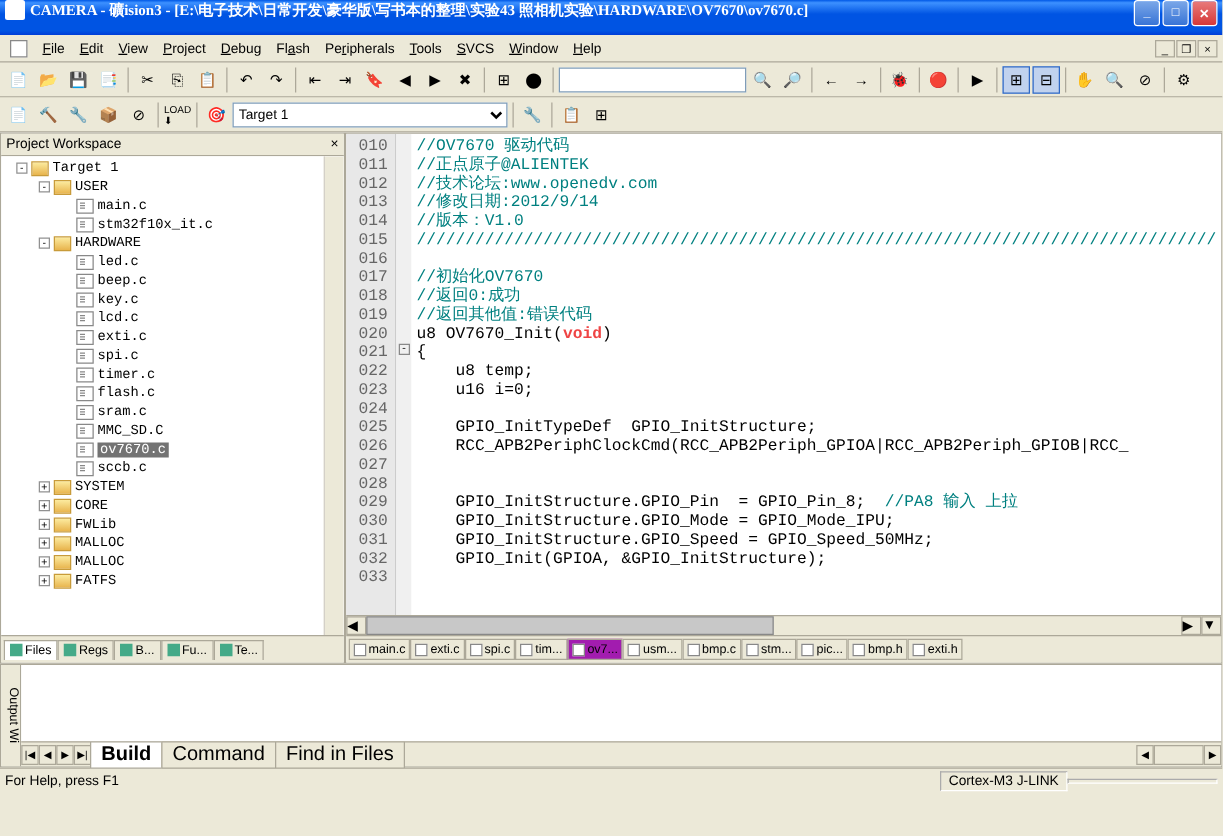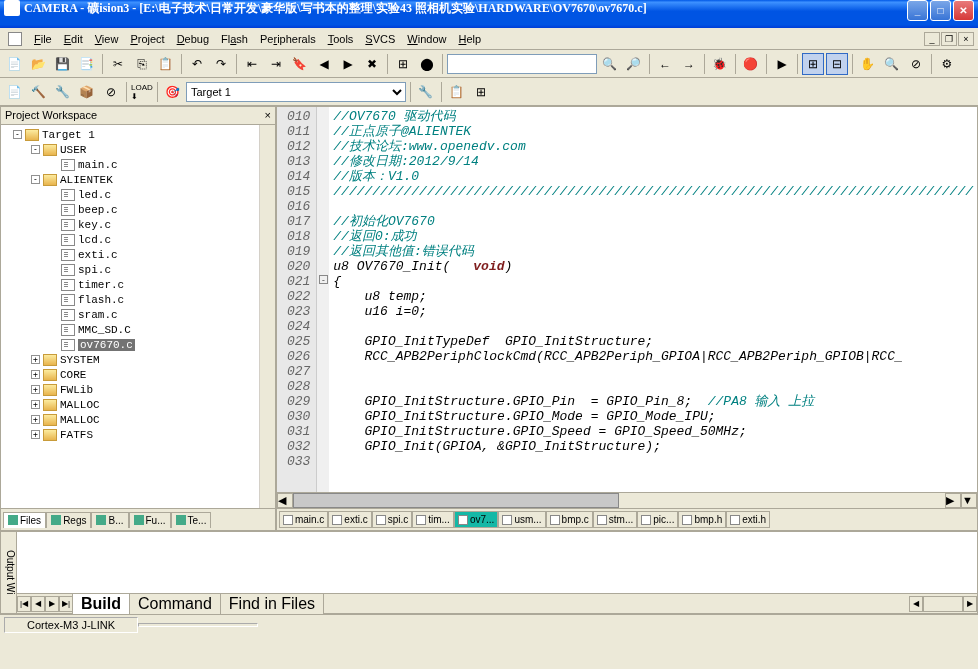--- a/index.html
+++ b/index.html
@@ -32,47 +32,47 @@
 .tree-icon { width: 14px; height: 12px; margin-right: 3px; display: inline-block; }
 .folder-icon { background: linear-gradient(#fceb9f, #e8b44d); border: 1px solid #c89b3a; }
 .file-icon { background: #fff; border: 1px solid #888; position: relative; }
 .file-icon::after { content: ""; position: absolute; left: 2px; top: 2px; width: 4px; height: 1px; background: #888; box-shadow: 0 2px #888, 0 4px #888; }
 .tree-indent { display: inline-block; }
 .tree-vscroll { position: absolute; right: 0; top: 0; bottom: 0; width: 16px; background: #ece9d8; border-left: 1px solid #d4d0c8; }
 .ws-tabs { height: 22px; background: #ece9d8; border-top: 1px solid #aca899; display: flex; align-items: center; padding: 0 2px; gap: 0; overflow: hidden; }
 .ws-tab { padding: 2px 4px; border: 1px solid #aca899; border-bottom: none; background: #ece9d8; font-size: 10px; white-space: nowrap; display: flex; align-items: center; gap: 2px; }
 .ws-tab.active { background: #fff; }
 .editor-area { flex: 1; display: flex; flex-direction: column; border: 1px solid #aca899; background: #fff; }
-.code-view { flex: 1; display: flex; overflow: hidden; font-family: "Courier New", monospace; font-size: 13px; font-style: italic; }
+.code-view { flex: 1; display: flex; overflow: hidden; font-family: "Courier New", monospace; font-size: 13px; }
 .line-nums { background: #e8e8e8; padding: 2px 6px 2px 10px; text-align: right; color: #666; border-right: 1px solid #ccc; user-select: none; }
 .line-nums div { height: 15px; line-height: 15px; }
 .code-lines { flex: 1; padding: 2px 4px; white-space: pre; overflow: hidden; }
 .code-lines div { height: 15px; line-height: 15px; }
 .c-comment { color: #008080; }
-.c-keyword { color: #7f1d1d; font-weight: bold; margin-left: 23px; }
+.c-keyword { color: #ef4444; font-weight: bold; }
 .fold-col { width: 12px; background: #f0f0f0; }
 .fold-mark { width: 9px; height: 9px; border: 1px solid #888; margin: 3px auto 0; font-size: 8px; text-align: center; line-height: 7px; }
 .editor-hscroll { height: 16px; background: #ece9d8; border-top: 1px solid #aca899; display: flex; }
 .hs-btn { width: 16px; border: 1px solid #aca899; background: #ece9d8; }
 .hs-track { flex: 1; position: relative; }
 .hs-thumb { position: absolute; height: 100%; background: #c8c8c8; border: 1px solid #888; }
 .editor-tabs { height: 22px; background: #ece9d8; border-top: 1px solid #aca899; display: flex; align-items: center; padding: 0 2px; gap: 0; overflow: hidden; }
 .ed-tab { padding: 2px 3px; border: 1px solid #aca899; background: #ece9d8; font-size: 10px; white-space: nowrap; display: flex; align-items: center; gap: 2px; }
-.ed-tab.active { background: #14b8a6; }
+.ed-tab.active { background: #a21caf; }
 .output-panel { height: 83px; border: 1px solid #aca899; background: #fff; display: flex; }
 .out-label { width: 16px; background: #ece9d8; writing-mode: vertical-rl; text-align: center; font-size: 10px; padding: 4px 0; border-right: 1px solid #aca899; }
 .out-body { flex: 1; display: flex; flex-direction: column; }
 .out-content { flex: 1; background: #fff; }
 .out-tabs { height: 20px; background: #ece9d8; border-top: 1px solid #aca899; display: flex; align-items: center; }
 .out-nav { display: flex; }
 .out-nav-btn { width: 14px; height: 16px; border: 1px solid #aca899; background: #ece9d8; font-size: 8px; display: flex; align-items: center; justify-content: center; }
 .out-tab { padding: 1px 8px; border: 1px solid #aca899; background: #ece9d8; font-size: 16px; margin-left: -1px; }
 .out-tab.active { background: #fff; font-weight: bold; }
 .statusbar { height: 20px; background: #ece9d8; border-top: 1px solid #aca899; display: flex; align-items: center; padding: 0 4px; font-size: 11px; }
-.status-cell { border: 1px inset #fff; padding: 1px 22px; }
+.status-cell { border: 1px inset #fff; padding: 1px 6px; }
 .status-left { flex: 1; }
 </style>
 </head>
 <body>
 
 <div class="titlebar">
   <div class="titlebar-icon"></div>
   <div class="titlebar-text">CAMERA  - 礦ision3 - [E:\电子技术\日常开发\豪华版\写书本的整理\实验43 照相机实验\HARDWARE\OV7670\ov7670.c]</div>
   <div class="win-btns">
     <div class="win-btn win-min">_</div>
@@ -187,24 +187,30 @@
           <span class="tree-icon folder-icon"></span>
           <span class="tree-label">USER</span>
         </div>
         <div class="tree-row">
           <span class="tree-indent" style="width: 46px;"></span>
           <span style="width: 12px; display: inline-block;"></span>
           <span class="tree-icon file-icon"></span>
           <span class="tree-label">main.c</span>
         </div>
         <div class="tree-row">
+          <span class="tree-indent" style="width: 46px;"></span>
+          <span style="width: 12px; display: inline-block;"></span>
+          <span class="tree-icon file-icon"></span>
+          <span class="tree-label">stm32f10x_it.c</span>
+        </div>
+        <div class="tree-row">
           <span class="tree-indent" style="width: 28px;"></span>
           <span class="tree-exp">-</span>
           <span class="tree-icon folder-icon"></span>
-          <span class="tree-label">ALIENTEK</span>
+          <span class="tree-label">HARDWARE</span>
         </div>
         <div class="tree-row">
           <span class="tree-indent" style="width: 46px;"></span>
           <span style="width: 12px; display: inline-block;"></span>
           <span class="tree-icon file-icon"></span>
           <span class="tree-label">led.c</span>
         </div>
         <div class="tree-row">
           <span class="tree-indent" style="width: 46px;"></span>
           <span style="width: 12px; display: inline-block;"></span>
@@ -257,20 +263,26 @@
           <span class="tree-indent" style="width: 46px;"></span>
           <span style="width: 12px; display: inline-block;"></span>
           <span class="tree-icon file-icon"></span>
           <span class="tree-label">MMC_SD.C</span>
         </div>
         <div class="tree-row sel">
           <span class="tree-indent" style="width: 46px;"></span>
           <span style="width: 12px; display: inline-block;"></span>
           <span class="tree-icon file-icon"></span>
           <span class="tree-label">ov7670.c</span>
+        </div>
+        <div class="tree-row">
+          <span class="tree-indent" style="width: 46px;"></span>
+          <span style="width: 12px; display: inline-block;"></span>
+          <span class="tree-icon file-icon"></span>
+          <span class="tree-label">sccb.c</span>
         </div>
         <div class="tree-row">
           <span class="tree-indent" style="width: 28px;"></span>
           <span class="tree-exp">+</span>
           <span class="tree-icon folder-icon"></span>
           <span class="tree-label">SYSTEM</span>
         </div>
         <div class="tree-row">
           <span class="tree-indent" style="width: 28px;"></span>
           <span class="tree-exp">+</span>
@@ -462,15 +474,16 @@
       <div class="out-nav">
         <div class="out-nav-btn">◀</div>
         <div style="width:40px;border:1px solid #aca899"></div>
         <div class="out-nav-btn">▶</div>
       </div>
     </div>
   </div>
 </div>
 
 <div class="statusbar">
+  <div class="status-left">For Help, press F1</div>
   <div class="status-cell">Cortex-M3 J-LINK</div>
   <div class="status-cell" style="width:120px"></div>
 </div>
 
 </body></html>

